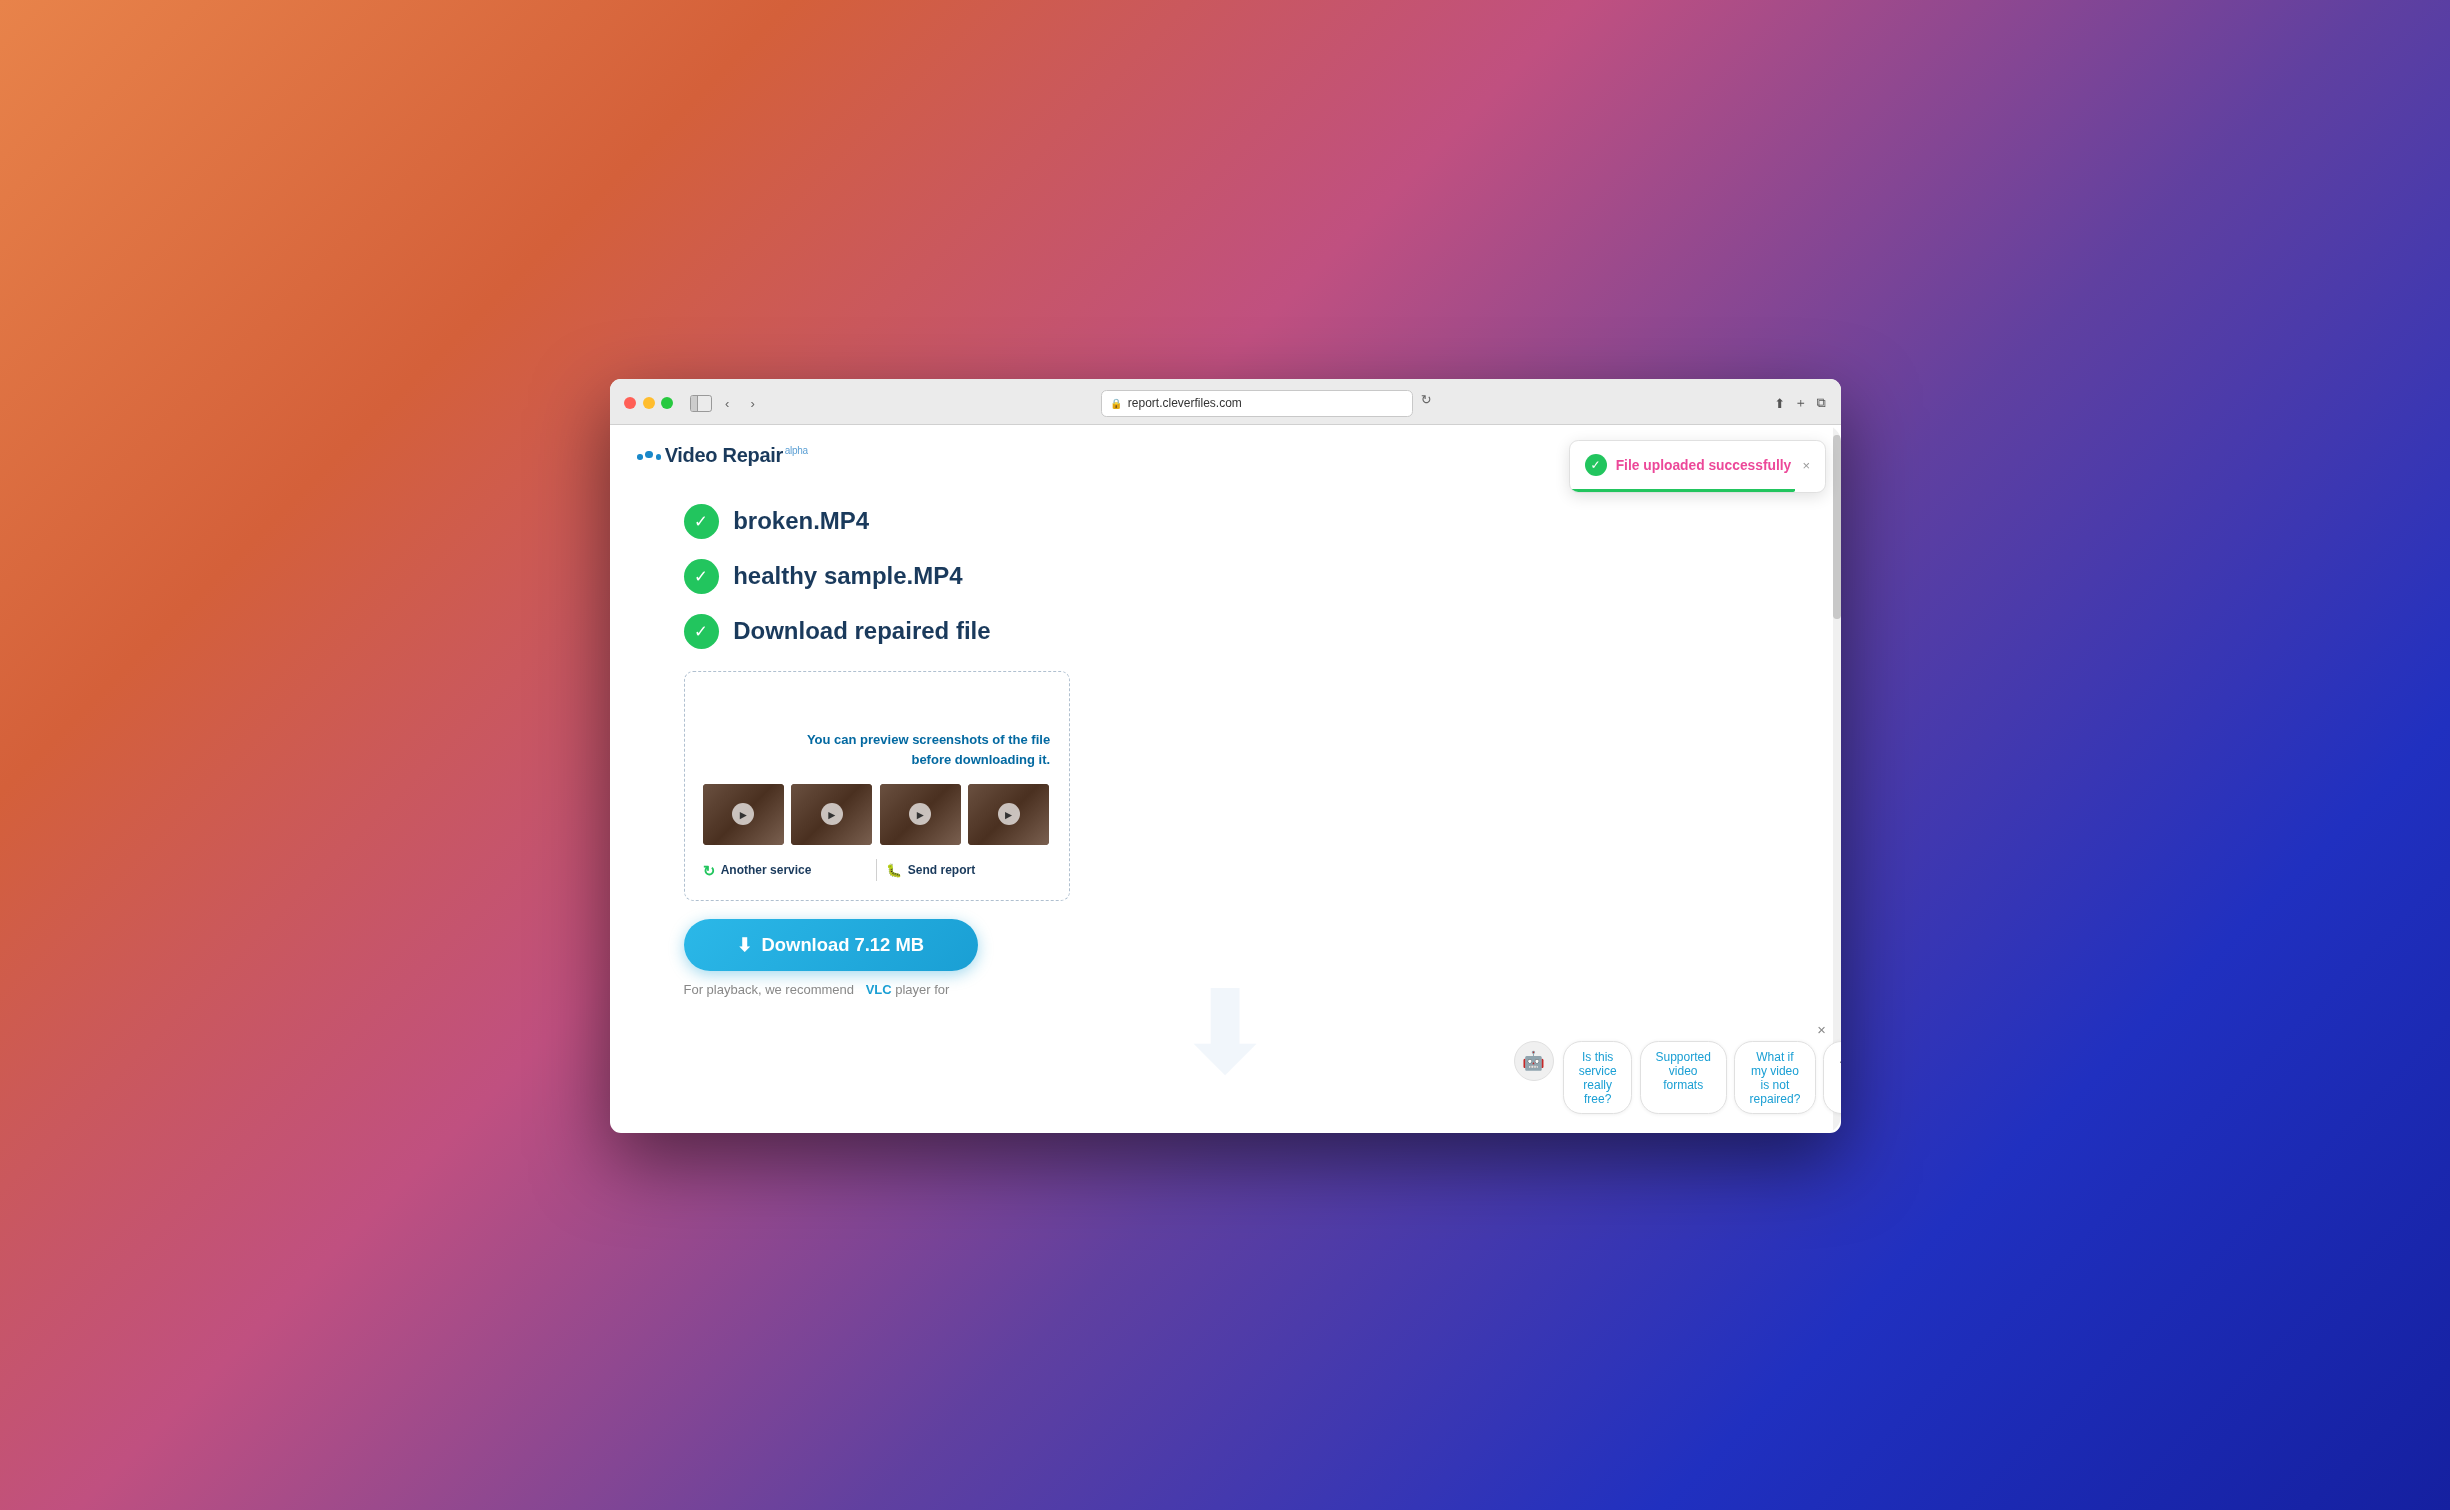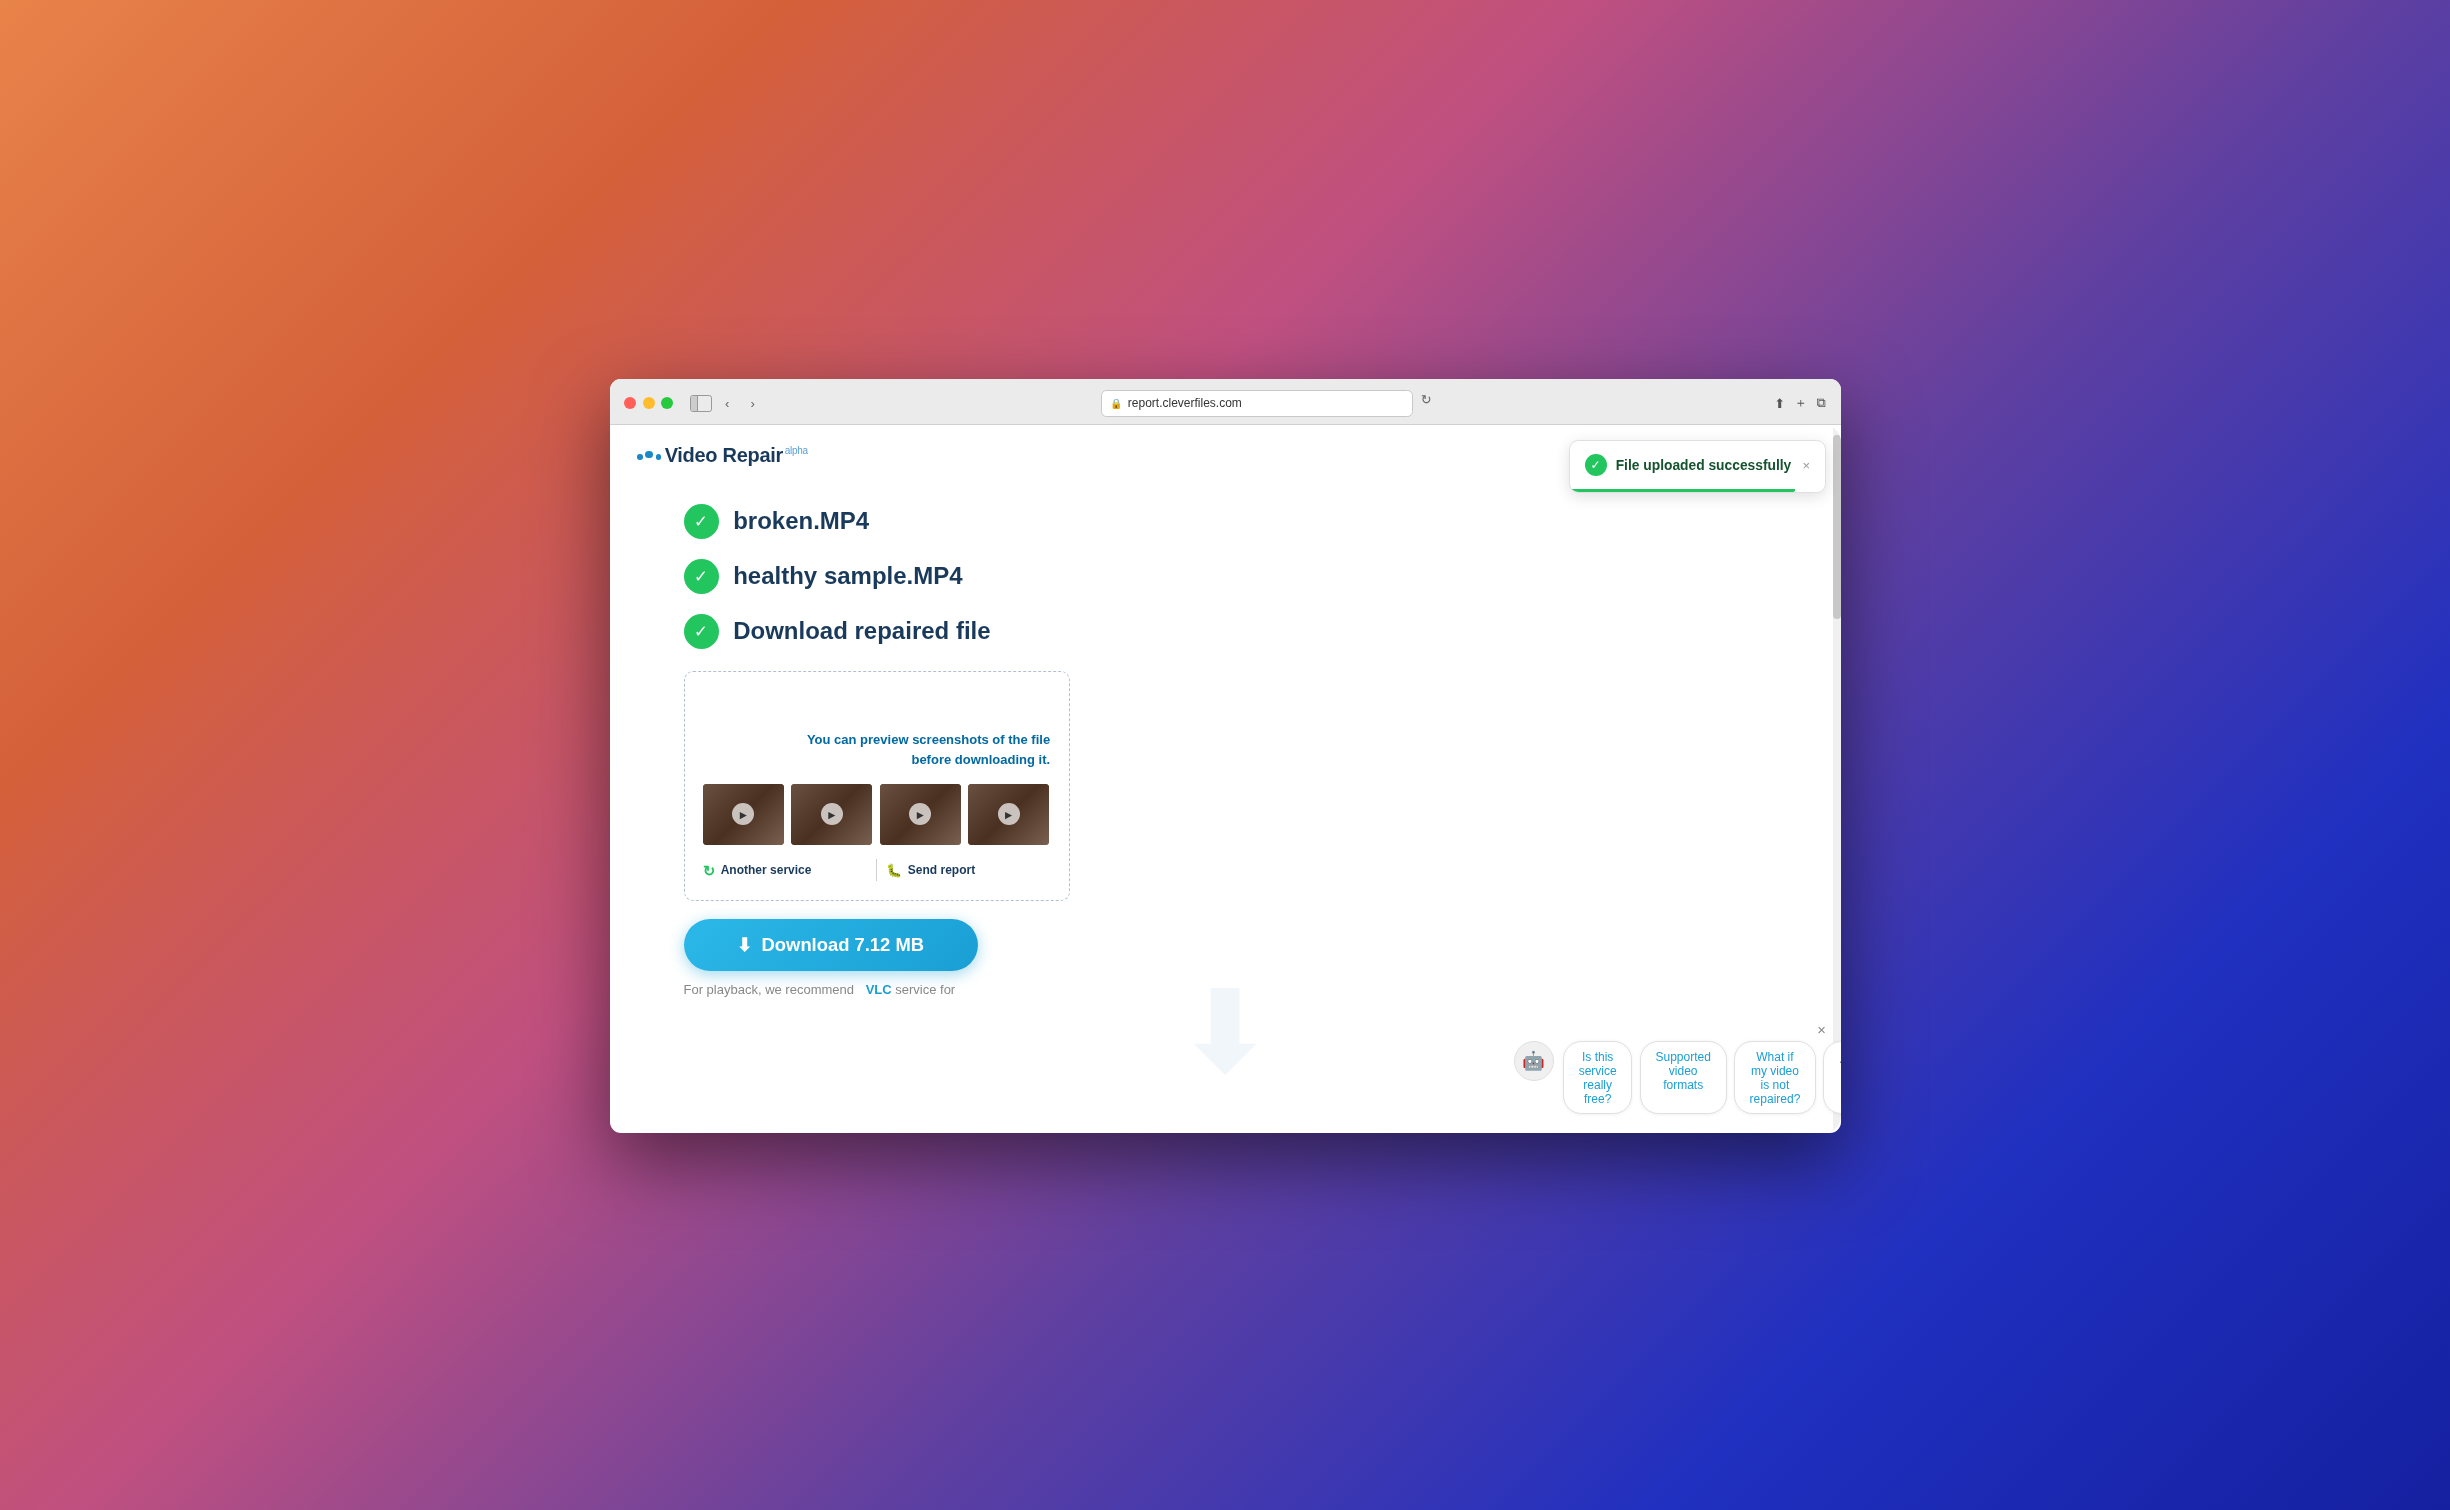--- a/index.html
+++ b/index.html
@@ -216,21 +216,21 @@
       align-items: center;
       justify-content: center;
       color: #fff;
       font-size: 12px;
       flex-shrink: 0;
     }
 
     .toast-text {
       font-size: 13.8px;
       font-weight: 600;
-      color: #14532d;
+      color: #ec4899;
       flex: 1;
     }
 
     .toast-close {
       color: #999;
       font-size: 13px;
       cursor: pointer;
       line-height: 1;
     }
 
@@ -632,21 +632,21 @@
           </div>
         </div>
       </div>
 
       <button class="download-btn">
         <span class="download-icon">⬇</span>
         <span>Download 7.12 MB</span>
       </button>
 
       <p class="footer-text">
-        <span>For playback, we recommend </span><a class="footer-link">VLC</a><span> service for</span>
+        <span>For playback, we recommend </span><a class="footer-link">VLC</a><span> player for</span>
       </p>
     </div>
 
     <div class="page-watermark">⬇</div>
 
     <div class="chatbot-panel">
       <div class="chatbot-close-row">
         <span class="chatbot-close">×</span>
       </div>
       <div class="chatbot-body">

